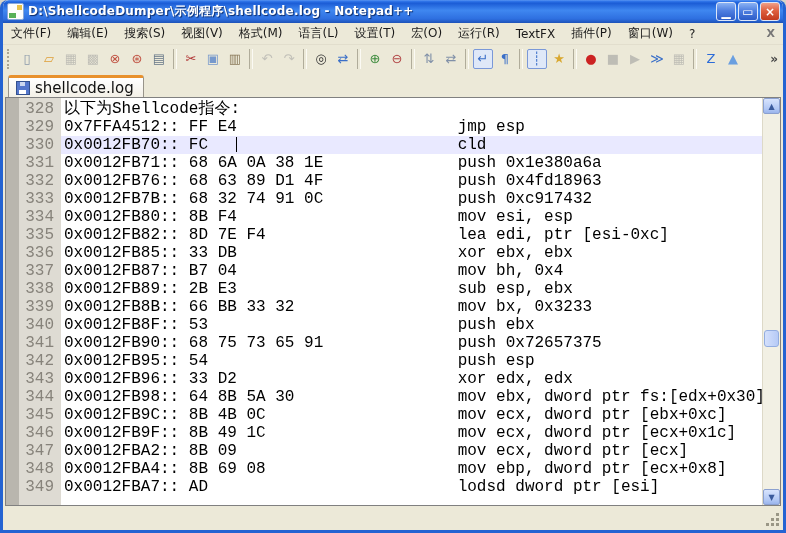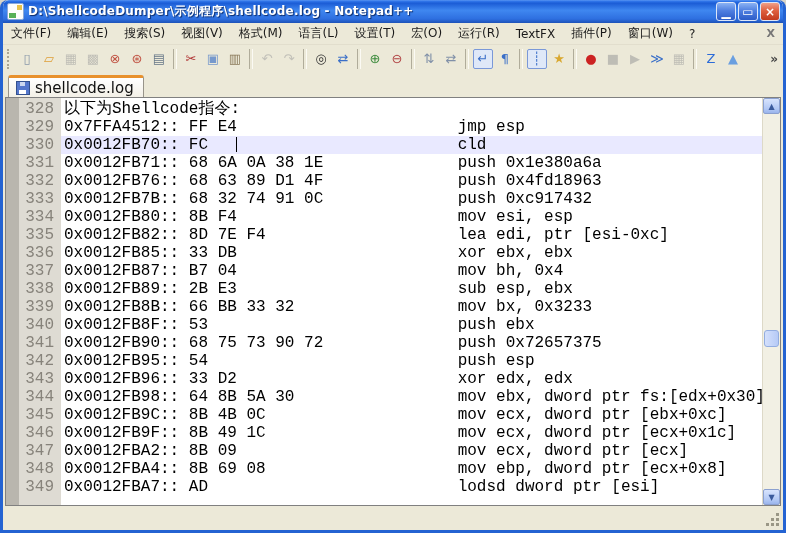--- a/index.html
+++ b/index.html
@@ -207,21 +207,21 @@
         <div class="ed-row">
           <span class="gut">339</span>
           <span class="code">0x0012FB8B:: 66 BB 33 32                 mov bx, 0x3233</span>
         </div>
         <div class="ed-row">
           <span class="gut">340</span>
           <span class="code">0x0012FB8F:: 53                          push ebx</span>
         </div>
         <div class="ed-row">
           <span class="gut">341</span>
-          <span class="code">0x0012FB90:: 68 75 73 90 72              push 0x72657375</span>
+          <span class="code">0x0012FB90:: 68 75 73 65 91              push 0x72657375</span>
         </div>
         <div class="ed-row">
           <span class="gut">342</span>
           <span class="code">0x0012FB95:: 54                          push esp</span>
         </div>
         <div class="ed-row">
           <span class="gut">343</span>
           <span class="code">0x0012FB96:: 33 D2                       xor edx, edx</span>
         </div>
         <div class="ed-row">

